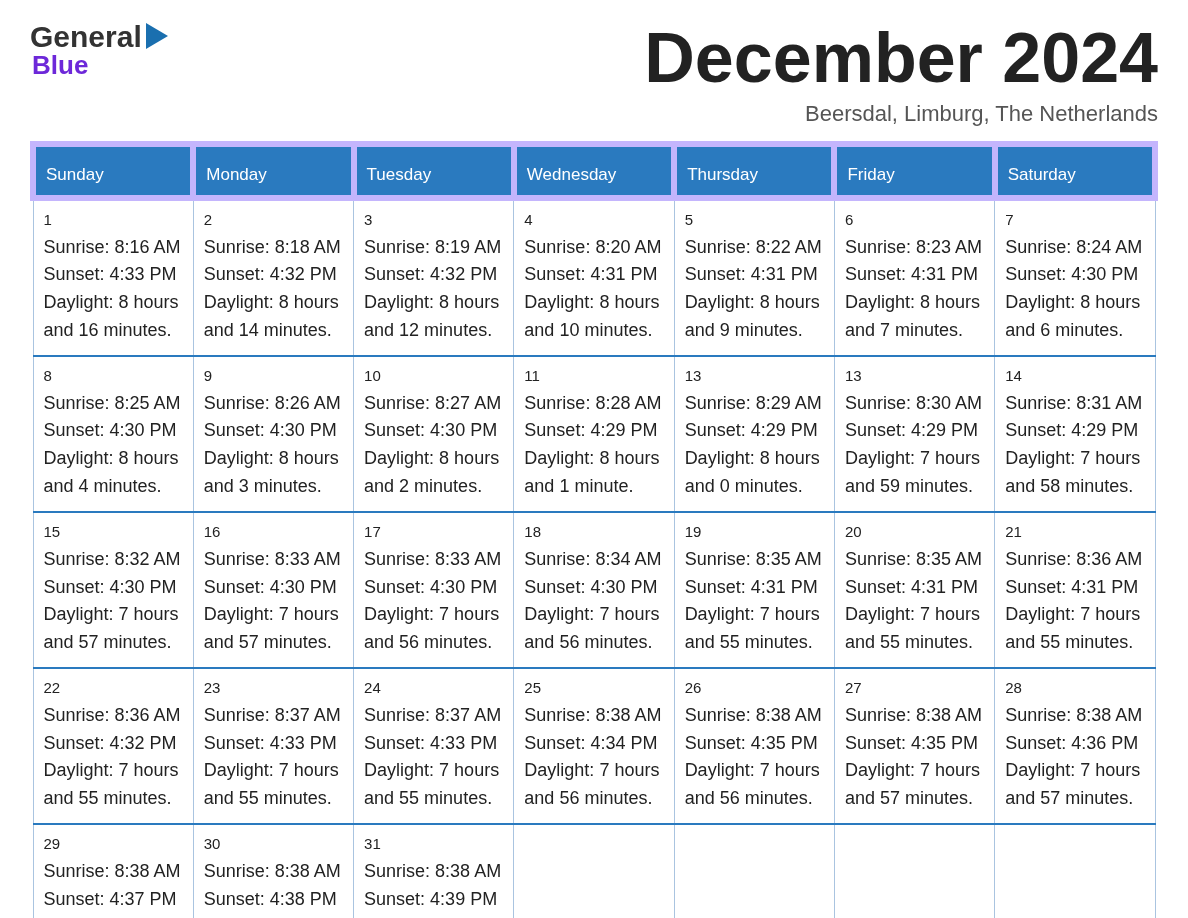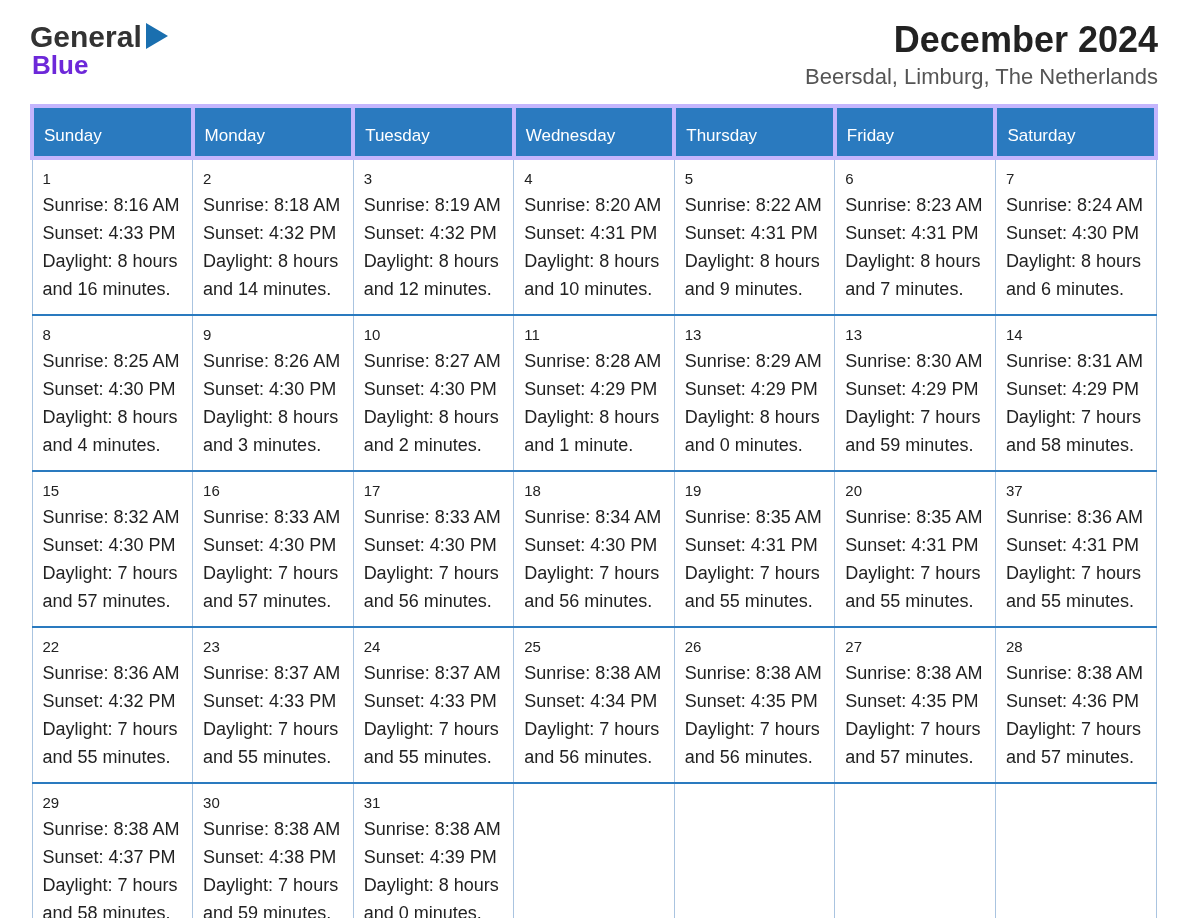--- a/index.html
+++ b/index.html
@@ -19,21 +19,21 @@
     }
     .logo {
       display: flex;
       flex-direction: column;
       align-items: flex-start;
     }
     .title-area {
       text-align: right;
     }
     .month-title {
-      font-size: 36px;
+      font-size: 70px;
       font-weight: bold;
       color: #222;
       line-height: 1.1;
       text-align: right;
     }
     .location-title {
       font-size: 22px;
       color: #555;
       margin-top: 4px;
     }
@@ -42,21 +42,21 @@
       border-collapse: collapse;
       margin-top: 4px;
     }
     .calendar-table th {
       background-color: #2a7abf;
       color: #fff;
       font-size: 17px;
       font-weight: normal;
       padding: 18px 10px 10px 10px;
       text-align: left;
-      border: 4px solid #c4b5fd;
+      border: 6px solid #c4b5fd;
     }
     .calendar-table td {
       vertical-align: top;
       padding: 8px 10px 10px 10px;
       border: 1px solid #aac4e0;
       width: calc(100% / 7);
       min-height: 110px;
       font-size: 13.5px;
       line-height: 1.5;
       background: #fff;
@@ -200,21 +200,21 @@
       </td>
         <td>
         <span class="day-number">19</span>
         <span class="day-info">Sunrise: 8:35 AM<br>Sunset: 4:31 PM<br>Daylight: 7 hours and 55 minutes.</span>
       </td>
         <td>
         <span class="day-number">20</span>
         <span class="day-info">Sunrise: 8:35 AM<br>Sunset: 4:31 PM<br>Daylight: 7 hours and 55 minutes.</span>
       </td>
         <td>
-        <span class="day-number">37</span>
+        <span class="day-number">21</span>
         <span class="day-info">Sunrise: 8:36 AM<br>Sunset: 4:31 PM<br>Daylight: 7 hours and 55 minutes.</span>
       </td>
       </tr>
       <tr>
         <td>
         <span class="day-number">22</span>
         <span class="day-info">Sunrise: 8:36 AM<br>Sunset: 4:32 PM<br>Daylight: 7 hours and 55 minutes.</span>
       </td>
         <td>
         <span class="day-number">23</span>

